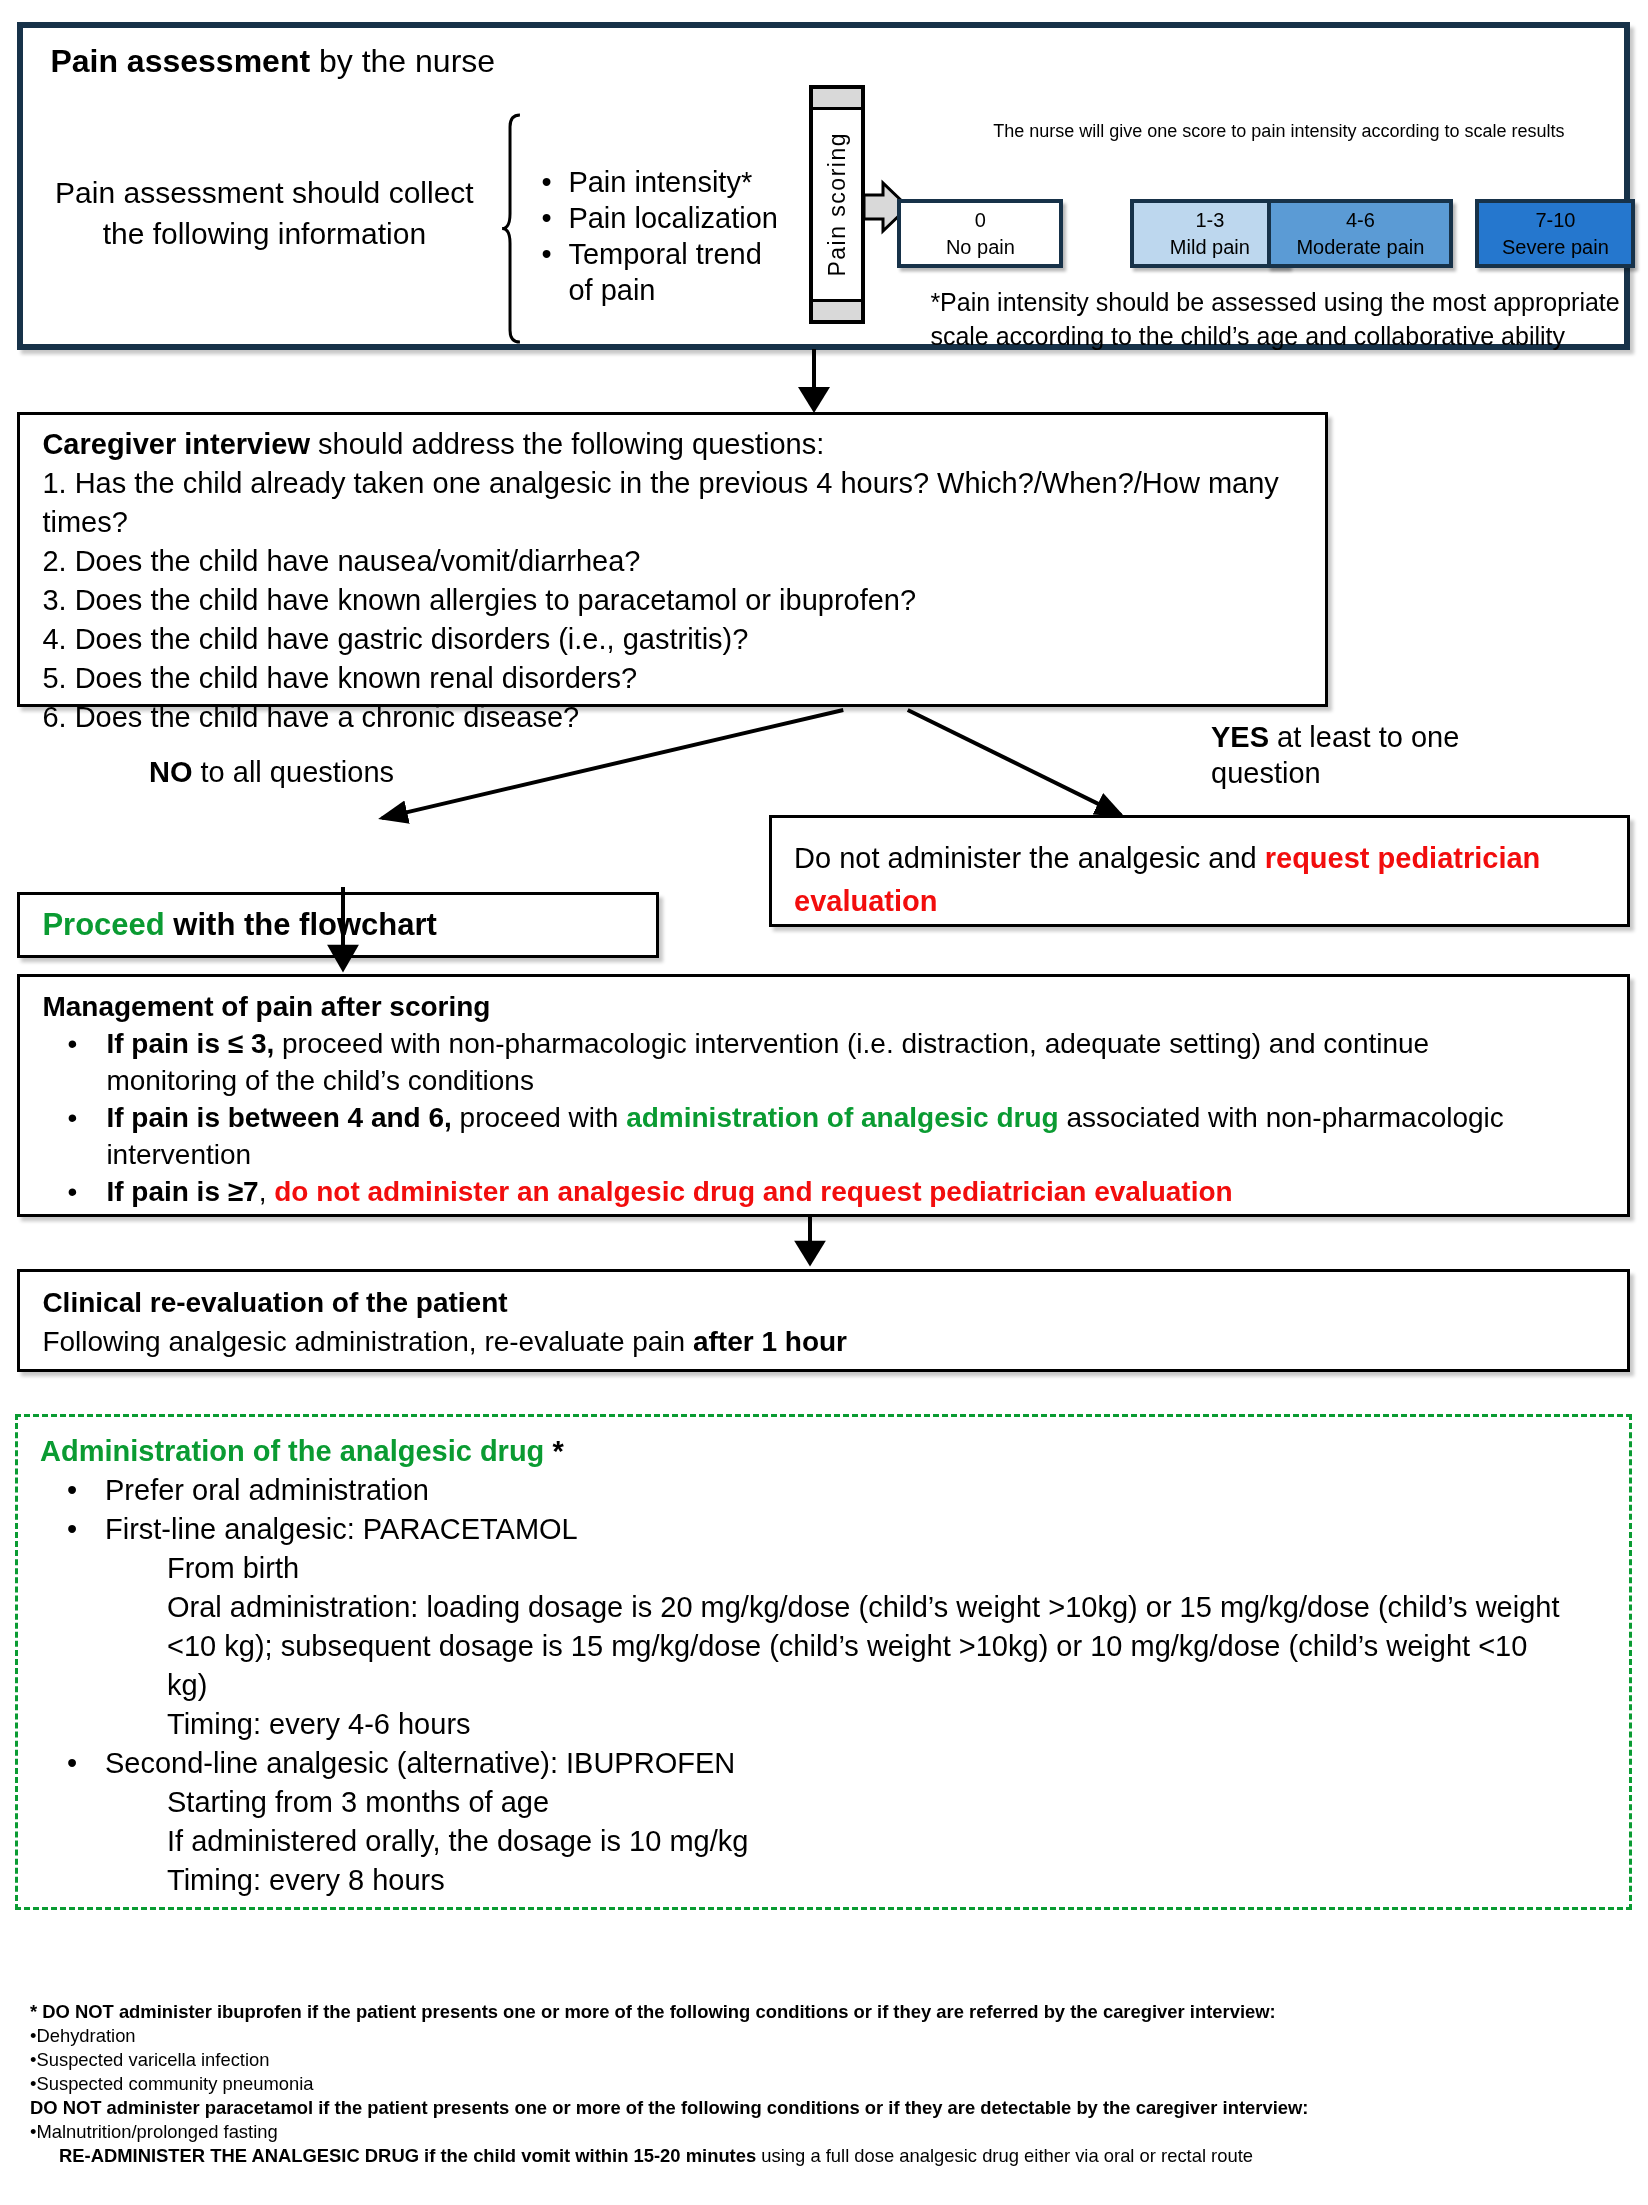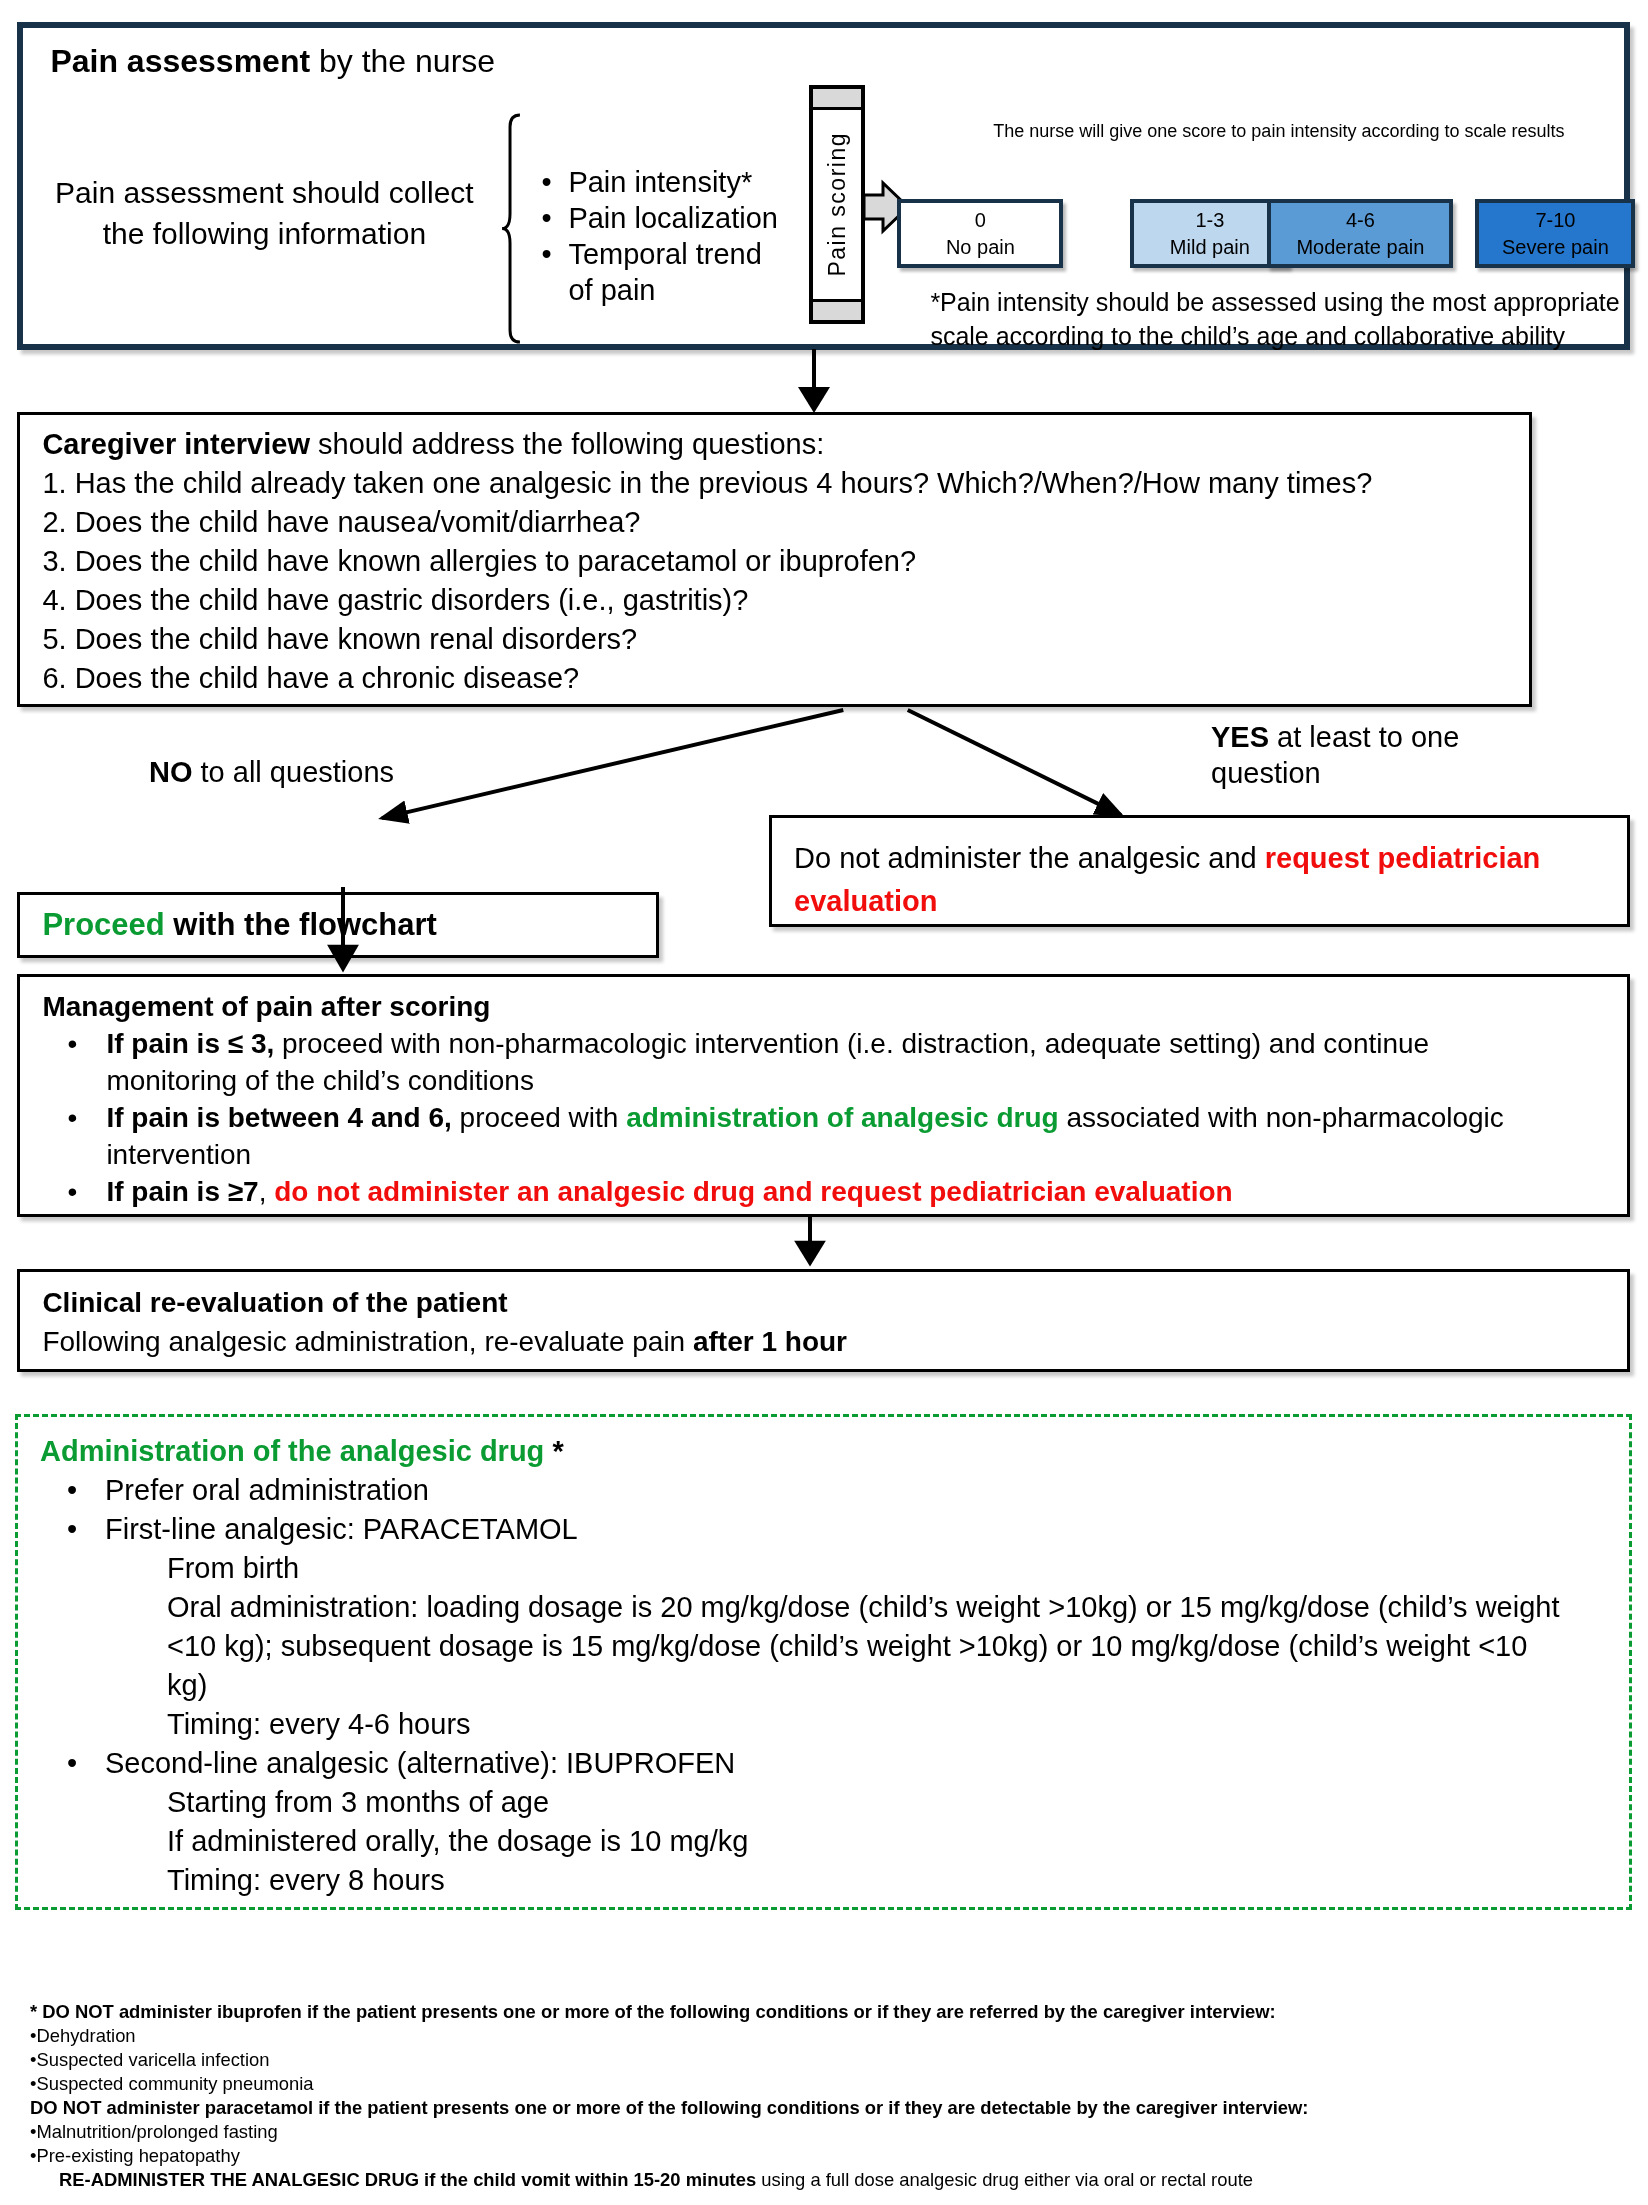--- a/index.html
+++ b/index.html
@@ -114,21 +114,21 @@
     </div>
 
     <div class="abs scale-footnote" style="left:907px;top:257px;width:700px;">*Pain intensity should be assessed using the most appropriate scale according to the child’s age and collaborative ability</div>
   </div>
 
   <svg class="abs" style="left:794px;top:349px;" width="40" height="65" viewBox="0 0 80 130">
     <line x1="40" y1="0" x2="40" y2="80" stroke="#000" stroke-width="8"></line>
     <polygon points="8,76 72,76 40,128" fill="#000"></polygon>
   </svg>
 
-  <div class="abs box" style="left:17.4px;top:412px;width:1515px;height:295px;padding:10px 22px;">
+  <div class="abs box" style="left:17.4px;top:412px;width:1311px;height:295px;padding:10px 22px;">
     <div class="cg-text">
       <div><span class="b">Caregiver interview</span><span> should address the following questions:</span></div>
       <div>1. Has the child already taken one analgesic in the previous 4 hours? Which?/When?/How many times?</div>
       <div>2. Does the child have nausea/vomit/diarrhea?</div>
       <div>3. Does the child have known allergies to paracetamol or ibuprofen?</div>
       <div>4. Does the child have gastric disorders (i.e., gastritis)?</div>
       <div>5. Does the child have known renal disorders?</div>
       <div>6. Does the child have a chronic disease?</div>
     </div>
   </div>
@@ -213,20 +213,19 @@
     </div>
   </div>
 
   <div class="abs fn" style="left:30px;top:2000px;width:1603px;">
     <div class="b">* DO NOT administer ibuprofen if the patient presents one or more of the following conditions or if they are referred by the caregiver interview:</div>
     <div>•Dehydration</div>
     <div>•Suspected varicella infection</div>
     <div>•Suspected community pneumonia</div>
     <div class="b">DO NOT administer paracetamol if the patient presents one or more of the following conditions or if they are detectable by the caregiver interview:</div>
     <div>•Malnutrition/prolonged fasting</div>
-    <div>•Pre-existing hepatopathy</div>
     <div>
         <span class="indent"><span class="b">RE-ADMINISTER THE ANALGESIC DRUG if the child vomit within 15-20 minutes</span><span> using a full dose analgesic drug either via oral or rectal route</span></span>
       </div>
   </div>
 
 </div>
 
 
 </body></html>

